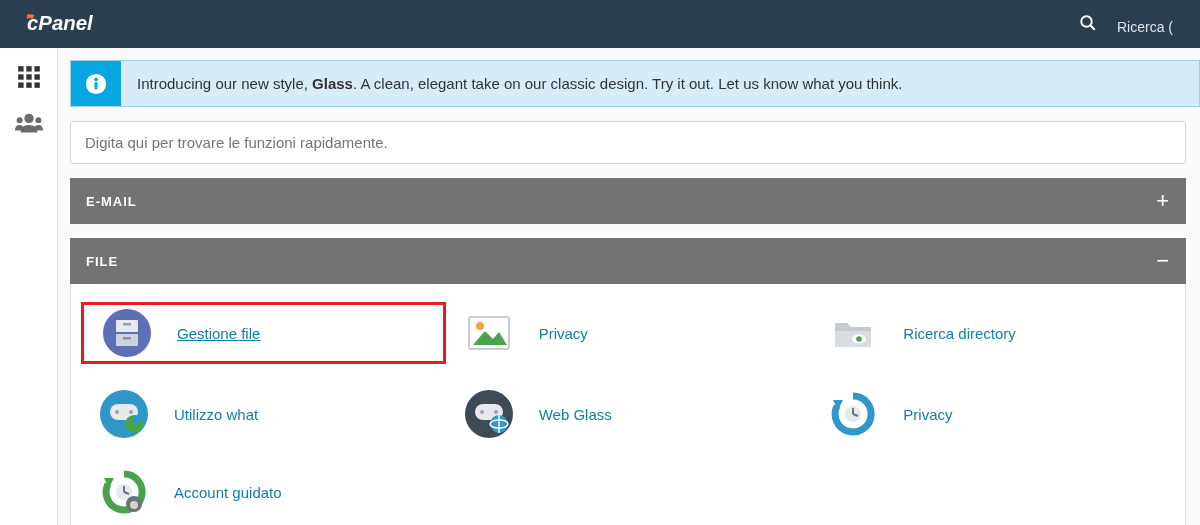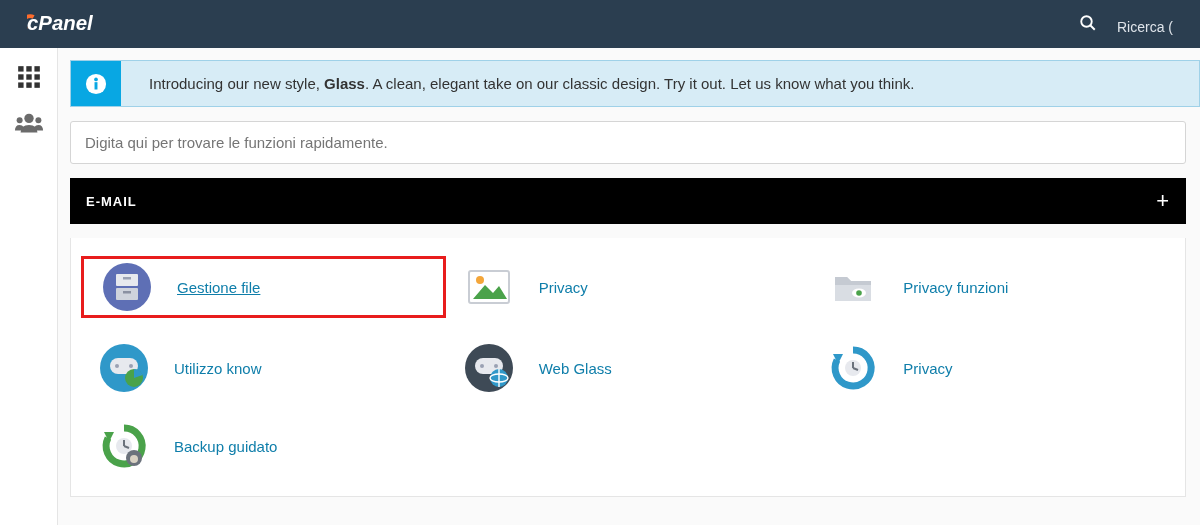--- a/index.html
+++ b/index.html
@@ -66,37 +66,37 @@
     margin-bottom: 14px;
   }
   .banner-icon {
     width: 50px;
     background: #08a7e3;
     display: flex;
     align-items: center;
     justify-content: center;
   }
   .banner-text {
-    padding: 14px 28px;
+    padding: 14px 16px;
     font-size: 15px;
     color: #333;
   }
   .banner-text strong { font-weight: 700; }
   .quick-search {
     width: calc(100% - 14px);
     border: 1px solid #d5d5d5;
     background: #fff;
     border-radius: 3px;
     padding: 12px 14px;
     font-size: 15px;
     color: #7f1d1d;
     margin-bottom: 14px;
   }
   .section-header {
-    background: #000000;
+    background: #737373;
     color: #fff;
     padding: 12px 16px;
     font-size: 13px;
     letter-spacing: 1px;
     font-weight: 600;
     display: flex;
     justify-content: space-between;
     align-items: center;
     cursor: pointer;
     margin-right: 14px;
@@ -206,20 +206,24 @@
     <input class="quick-search" placeholder="Digita qui per trovare le funzioni rapidamente." style="">
 
     
     <div class="section-header">
       <span>E-MAIL</span>
       <span class="plus-minus">+</span>
     </div>
 
     
     <div style="height:14px"></div>
+    <div class="section-header">
+      <span>FILE</span>
+      <span class="plus-minus">−</span>
+    </div>
     <div class="section-body">
       <div class="item-grid">
 
         <div class="file-item highlighted">
           <svg class="item-icon" viewBox="0 0 48 48">
             <circle cx="24" cy="24" r="24" fill="#5e6fb5"></circle>
             <rect x="13" y="11" width="22" height="12" rx="1" fill="#e7e9ee"></rect>
             <rect x="13" y="25" width="22" height="12" rx="1" fill="#cfd3dc"></rect>
             <rect x="20" y="14" width="8" height="2.5" fill="#9aa1b3"></rect>
             <rect x="20" y="28" width="8" height="2.5" fill="#8a90a1"></rect>
@@ -236,33 +240,33 @@
           <span class="item-label">Privacy</span>
         </div>
 
         <div class="file-item">
           <svg class="item-icon" viewBox="0 0 48 48">
             <path d="M6 14 L18 14 L22 18 L42 18 L42 38 L6 38 Z" fill="#d9dde3"></path>
             <path d="M6 14 L18 14 L22 18 L42 18 L42 22 L6 22 Z" fill="#c5cad2"></path>
             <ellipse cx="30" cy="30" rx="7" ry="4.5" fill="#fff"></ellipse>
             <circle cx="30" cy="30" r="2.8" fill="#4aa24a"></circle>
           </svg>
-          <span class="item-label">Privacy funzioni</span>
+          <span class="item-label">Ricerca directory</span>
         </div>
 
         <div class="file-item">
           <svg class="item-icon" viewBox="0 0 48 48">
             <circle cx="24" cy="24" r="24" fill="#2f98c9"></circle>
             <rect x="10" y="14" width="28" height="16" rx="8" fill="#e7e9ee"></rect>
             <circle cx="17" cy="22" r="2" fill="#9aa1b3"></circle>
               <circle cx="31" cy="22" r="2" fill="#9aa1b3"></circle>
             <circle cx="34" cy="34" r="9" fill="#4aa24a"></circle>
             <path d="M34 34 L34 25 A9 9 0 0 1 42.5 31 Z" fill="#2f98c9"></path>
           </svg>
-          <span class="item-label">Utilizzo know</span>
+          <span class="item-label">Utilizzo what</span>
         </div>
 
         <div class="file-item">
           <svg class="item-icon" viewBox="0 0 48 48">
             <circle cx="24" cy="24" r="24" fill="#3e4a56"></circle>
             <rect x="10" y="14" width="28" height="16" rx="8" fill="#e7e9ee"></rect>
             <circle cx="17" cy="22" r="2" fill="#9aa1b3"></circle>
               <circle cx="31" cy="22" r="2" fill="#9aa1b3"></circle>
             <circle cx="34" cy="34" r="9" fill="#2f98c9"></circle>
             <ellipse cx="34" cy="34" rx="9" ry="4" fill="none" stroke="#fff" stroke-width="1.4"></ellipse>
@@ -286,21 +290,21 @@
         <div class="file-item">
           <svg class="item-icon" viewBox="0 0 48 48">
             <path d="M24 6 A18 18 0 1 1 8 16" fill="none" stroke="#4aa24a" stroke-width="7"></path>
             <polygon points="4,10 14,10 9,20" fill="#4aa24a"></polygon>
             <circle cx="24" cy="24" r="8" fill="#e7e9ee"></circle>
             <line x1="24" y1="24" x2="24" y2="18" stroke="#6b727c" stroke-width="2"></line>
             <line x1="24" y1="24" x2="29" y2="26" stroke="#6b727c" stroke-width="2"></line>
             <circle cx="34" cy="36" r="8" fill="#6b727c"></circle>
             <rect x="30" y="33" width="8" height="8" rx="4" fill="#d9d2c4"></rect>
           </svg>
-          <span class="item-label">Backup guidato</span>
+          <span class="item-label">Account guidato</span>
         </div>
 
 
       </div>
     </div>
 
   </div>
 </div>
 
 </body></html>

